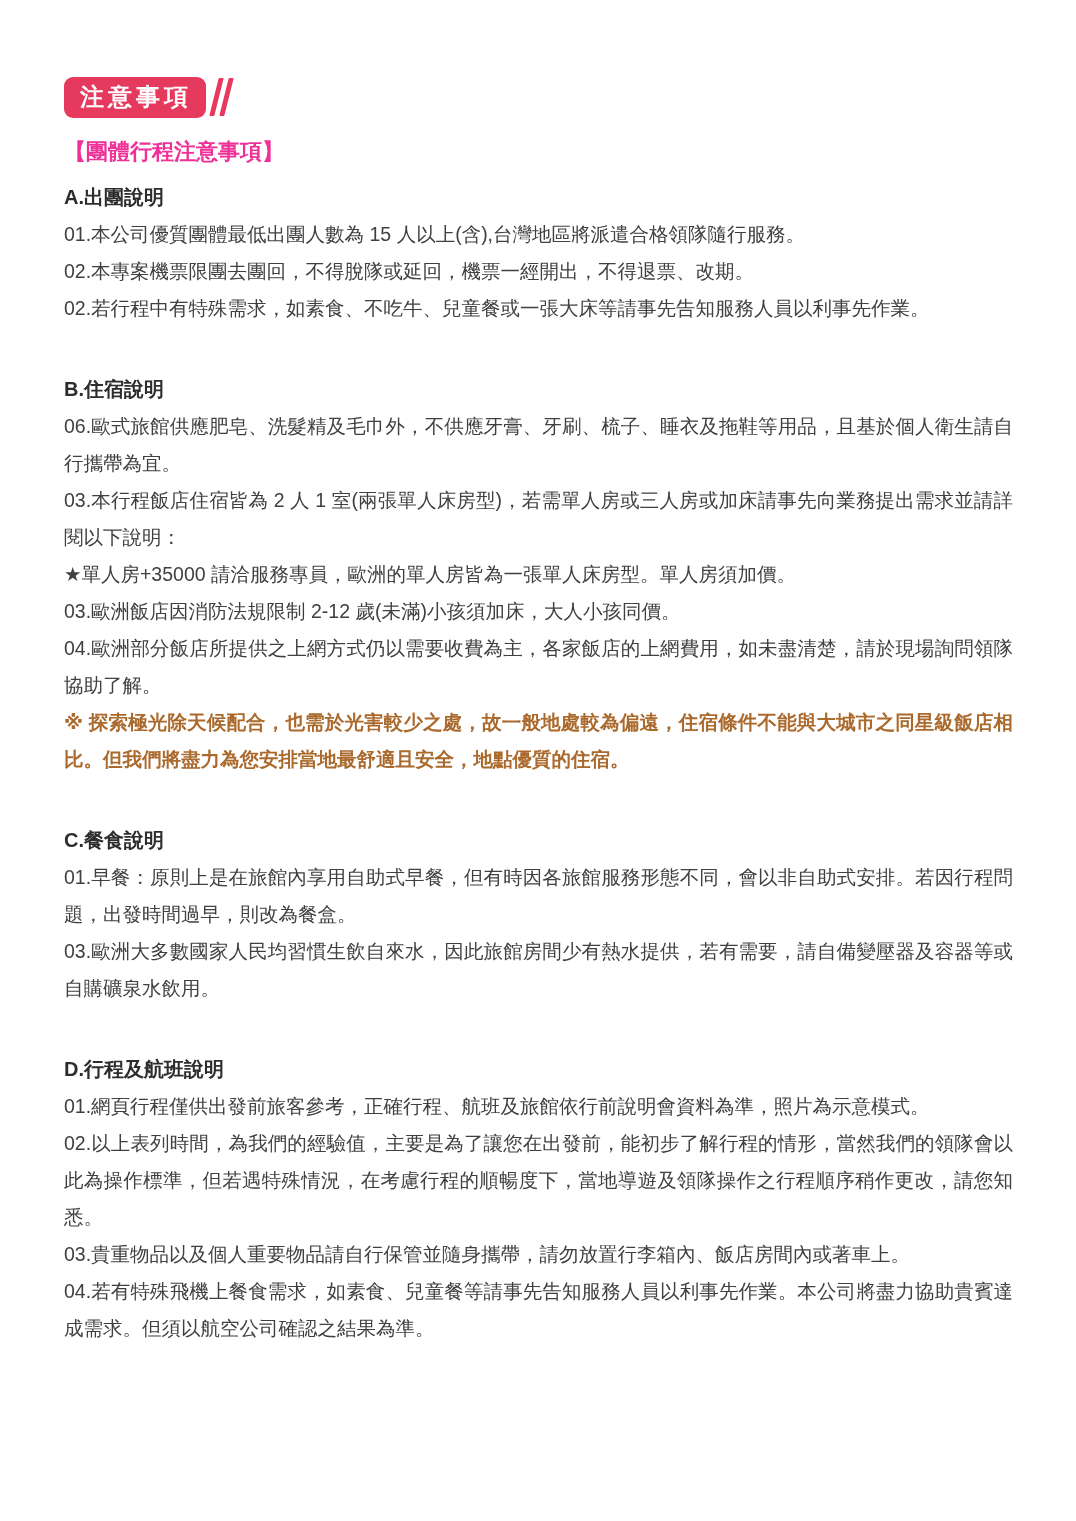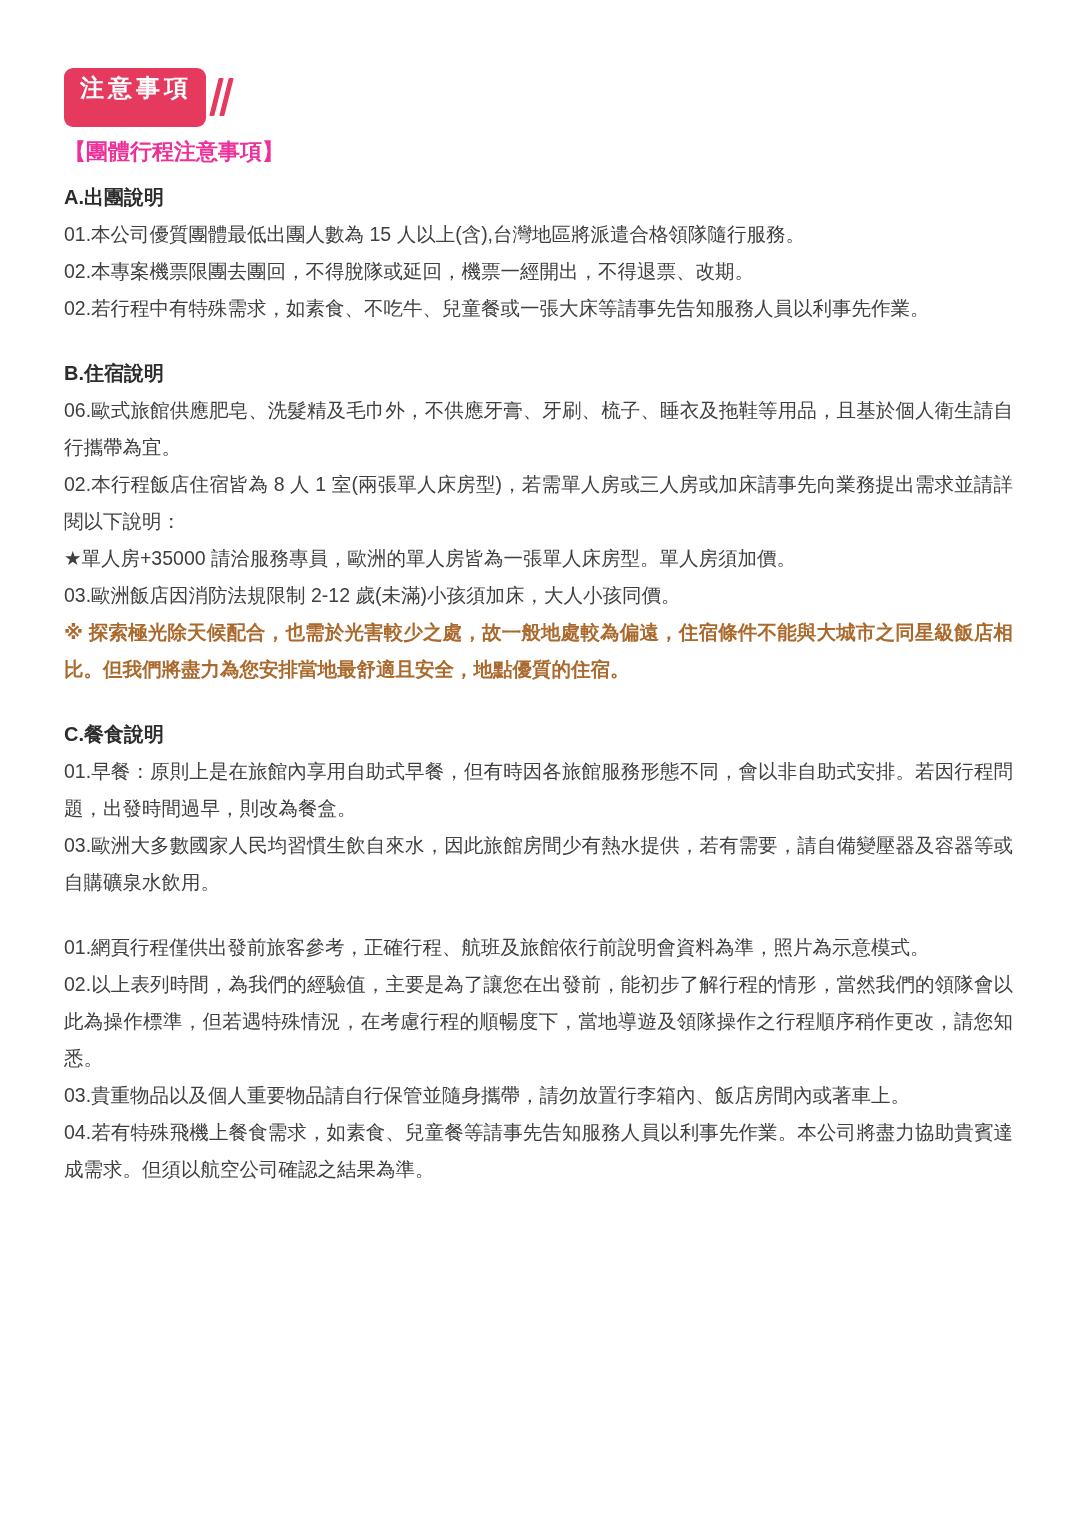--- a/index.html
+++ b/index.html
@@ -20,21 +20,21 @@
     align-items: center;
     height: 42px;
     margin-bottom: 20px;
   }
   .badge {
     background: #e6395e;
     color: #ffffff;
     font-size: 24px;
     font-weight: bold;
     letter-spacing: 4px;
-    padding: 5px 14px 24px 16px;
+    padding: 5px 14px 6px 16px;
     border-radius: 9px;
     line-height: 30px;
   }
   .stripes { display: flex; margin-left: 8px; }
   .stripe {
     display: inline-block;
     width: 5px;
     height: 38px;
     background: #e6395e;
     transform: skewX(-14deg);
@@ -50,21 +50,21 @@
     margin: 0 0 13px 0;
   }
   
   .section-title {
     font-size: 20px;
     font-weight: bold;
     color: #2d2d2d;
     line-height: 37px;
     margin: 0;
   }
-  .section + .section { margin-top: 28px; }
+  .section + .section { margin-top: 44px; }
   .notice-item {
     font-size: 19.5px;
     line-height: 37px;
     color: #404040;
     margin: 0;
     text-align: justify;
   }
   .highlight {
     color: #ab6a2d;
     font-weight: bold;
@@ -88,32 +88,34 @@
   <div class="section">
     <p class="section-title">A.出團說明</p>
     <p class="notice-item">01.本公司優質團體最低出團人數為 15 人以上(含),台灣地區將派遣合格領隊隨行服務。</p>
     <p class="notice-item">02.本專案機票限團去團回，不得脫隊或延回，機票一經開出，不得退票、改期。</p>
     <p class="notice-item">02.若行程中有特殊需求，如素食、不吃牛、兒童餐或一張大床等請事先告知服務人員以利事先作業。</p>
   </div>
 
   <div class="section">
     <p class="section-title">B.住宿說明</p>
     <p class="notice-item">06.歐式旅館供應肥皂、洗髮精及毛巾外，不供應牙膏、牙刷、梳子、睡衣及拖鞋等用品，且基於個人衛生請自行攜帶為宜。</p>
-    <p class="notice-item">02.本行程飯店住宿皆為 8 人 1 室(兩張單人床房型)，若需單人房或三人房或加床請事先向業務提出需求並請詳閱以下說明：</p>
+    <p class="notice-item">03.本行程飯店住宿皆為 2 人 1 室(兩張單人床房型)，若需單人房或三人房或加床請事先向業務提出需求並請詳閱以下說明：</p>
     <p class="notice-item">★單人房+35000 請洽服務專員，歐洲的單人房皆為一張單人床房型。單人房須加價。</p>
     <p class="notice-item">03.歐洲飯店因消防法規限制 2-12 歲(未滿)小孩須加床，大人小孩同價。</p>
+    <p class="notice-item">04.歐洲部分飯店所提供之上網方式仍以需要收費為主，各家飯店的上網費用，如未盡清楚，請於現場詢問領隊協助了解。</p>
     <p class="notice-item highlight">※ 探索極光除天候配合，也需於光害較少之處，故一般地處較為偏遠，住宿條件不能與大城市之同星級飯店相比。但我們將盡力為您安排當地最舒適且安全，地點優質的住宿。</p>
   </div>
 
   <div class="section">
     <p class="section-title">C.餐食說明</p>
     <p class="notice-item">01.早餐：原則上是在旅館內享用自助式早餐，但有時因各旅館服務形態不同，會以非自助式安排。若因行程問題，出發時間過早，則改為餐盒。</p>
     <p class="notice-item">03.歐洲大多數國家人民均習慣生飲自來水，因此旅館房間少有熱水提供，若有需要，請自備變壓器及容器等或自購礦泉水飲用。</p>
   </div>
 
   <div class="section">
+    <p class="section-title">D.行程及航班說明</p>
     <p class="notice-item">01.網頁行程僅供出發前旅客參考，正確行程、航班及旅館依行前說明會資料為準，照片為示意模式。</p>
     <p class="notice-item">02.以上表列時間，為我們的經驗值，主要是為了讓您在出發前，能初步了解行程的情形，當然我們的領隊會以此為操作標準，但若遇特殊情況，在考慮行程的順暢度下，當地導遊及領隊操作之行程順序稍作更改，請您知悉。</p>
     <p class="notice-item">03.貴重物品以及個人重要物品請自行保管並隨身攜帶，請勿放置行李箱內、飯店房間內或著車上。</p>
     <p class="notice-item">04.若有特殊飛機上餐食需求，如素食、兒童餐等請事先告知服務人員以利事先作業。本公司將盡力協助貴賓達成需求。但須以航空公司確認之結果為準。</p>
   </div>
 
 </div>
 
 </body></html>

